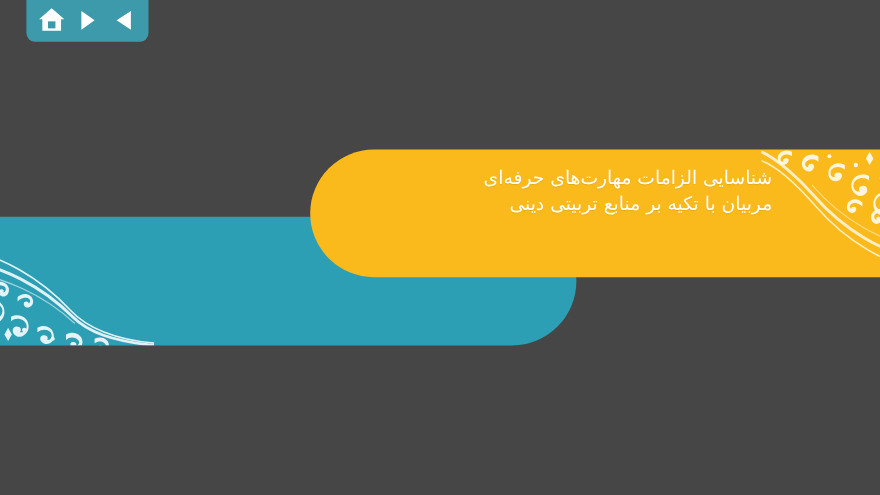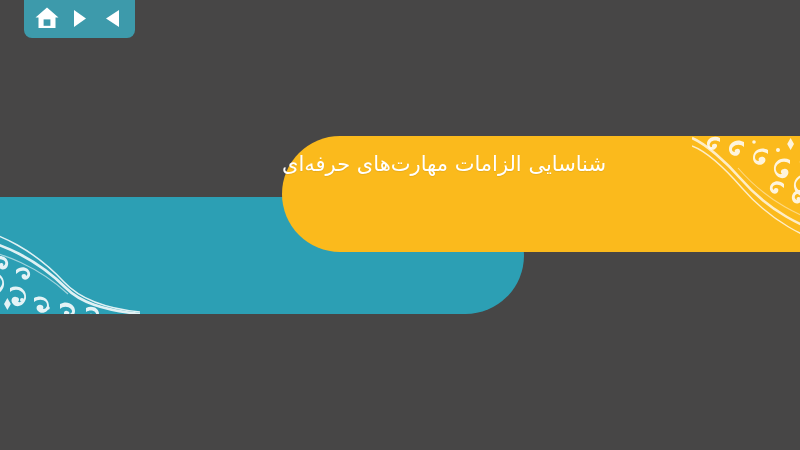--- a/index.html
+++ b/index.html
@@ -87,25 +87,25 @@
     pointer-events: none;
   }
 
   
   #title-block {
     position: absolute;
     z-index: 30;
     top: 150px;
     right: 98px;
     width: 420px;
-    text-align: left;
+    text-align: right;
     color: #ffffff;
     direction: rtl;
     line-height: 1.42;
-    font-size: 21px;
+    font-size: 17px;
     letter-spacing: 0px;
     text-shadow: 0 1px 1px rgba(0,0,0,0.08);
   }
   .title-line { display: block; white-space: nowrap; }
 </style>
 </head>
 <body>
 
 <div id="slide">
 
@@ -210,15 +210,16 @@
         <path d="M92 48 c-5 -5 -13 -3 -14 3 c-1 5 4 8 7 6 c2 -2 2 -5 -1 -5 c-2 0 -2 1 -2 2
                  c-2 -1 -2 -4 1 -5 c3 -1 6 0 9 3 z"></path>
         <path d="M138 76 c-6 -4 -14 0 -13 7 c1 5 7 7 10 3 c2 -2 0 -6 -3 -5 c-2 1 -2 3 -1 4
                  c-3 0 -4 -3 -2 -5 c3 -2 7 -2 9 -1 z"></path>
       </g>
     </svg>
   </div>
 
   <div id="title-block">
     <span class="title-line">شناسایی الزامات مهارت‌های حرفه‌ای</span>
+    <span class="title-line">مربیان با تکیه بر منابع تربیتی دینی</span>
   </div>
 
 </div>
 
 </body></html>

